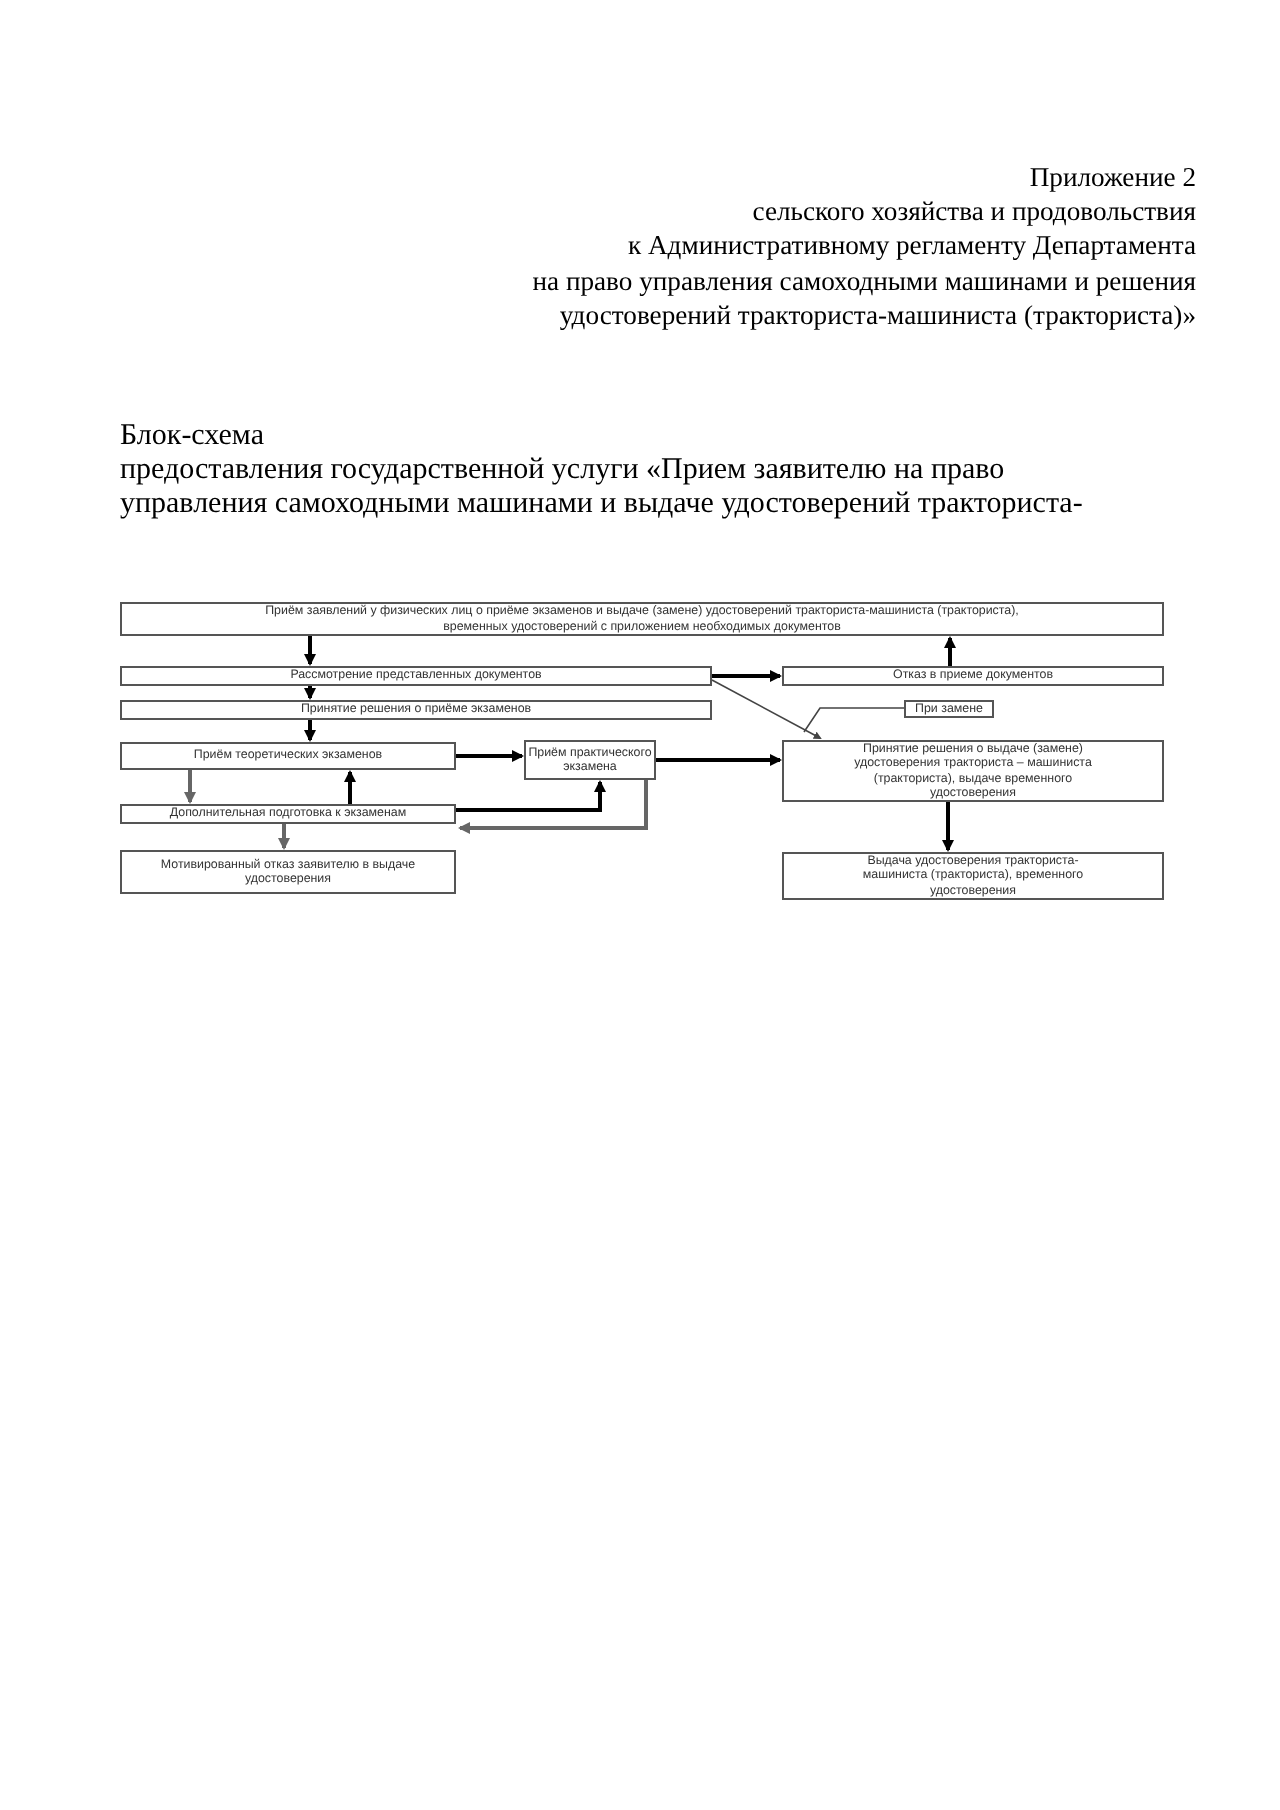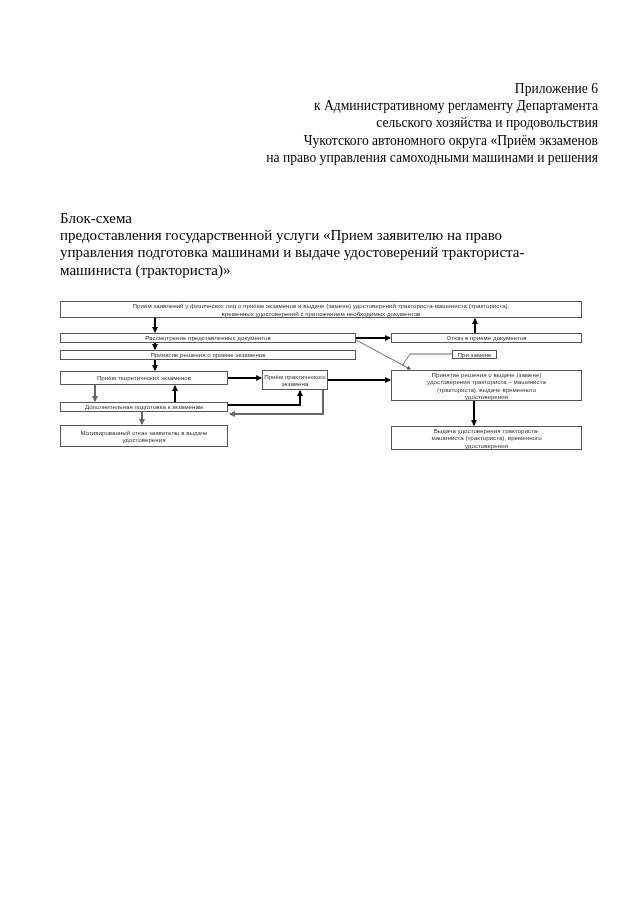--- a/index.html
+++ b/index.html
@@ -10,32 +10,31 @@
   .title div { white-space:nowrap; }
   .diagram { position:absolute; left:0; top:0; width:640px; height:905px; }
   .box { position:absolute; border:1px solid #555; background:#fff; font-family:"Liberation Sans", sans-serif; font-size:6.2px; line-height:7.4px; color:#333; text-align:center; box-sizing:border-box; display:flex; align-items:center; justify-content:center; flex-direction:column; padding:0 2px; overflow:hidden; }
   .box span { display:block; white-space:nowrap; }
   svg.arrows { position:absolute; left:0; top:0; }
 </style>
 </head>
 <body>
 
 <div class="appendix">
-  <div>Приложение 6</div>
+  <div>Приложение 2</div>
+  <div>сельского хозяйства и продовольствия</div>
   <div>к Административному регламенту Департамента</div>
-  <div>сельского хозяйства и продовольствия</div>
-  <div>Чукотского автономного округа «Приём экзаменов</div>
   <div>на право управления самоходными машинами и решения</div>
+  <div>удостоверений тракториста-машиниста (тракториста)»</div>
 </div>
 
 <div class="title">
   <div>Блок-схема</div>
   <div>предоставления государственной услуги «Прием заявителю на право</div>
-  <div>управления подготовка машинами и выдаче удостоверений тракториста-</div>
-  <div>машиниста (тракториста)»</div>
+  <div>управления самоходными машинами и выдаче удостоверений тракториста-</div>
 </div>
 
 <div class="diagram">
   <svg class="arrows" width="640" height="905">
     <defs>
       <marker id="ah" markerWidth="6" markerHeight="6" refX="5" refY="3" orient="auto" markerUnits="userSpaceOnUse">
         <path d="M0,0 L6,3 L0,6 z" fill="#000"></path>
       </marker>
       <marker id="ahg" markerWidth="6" markerHeight="6" refX="5" refY="3" orient="auto" markerUnits="userSpaceOnUse">
         <path d="M0,0 L6,3 L0,6 z" fill="#666"></path>

